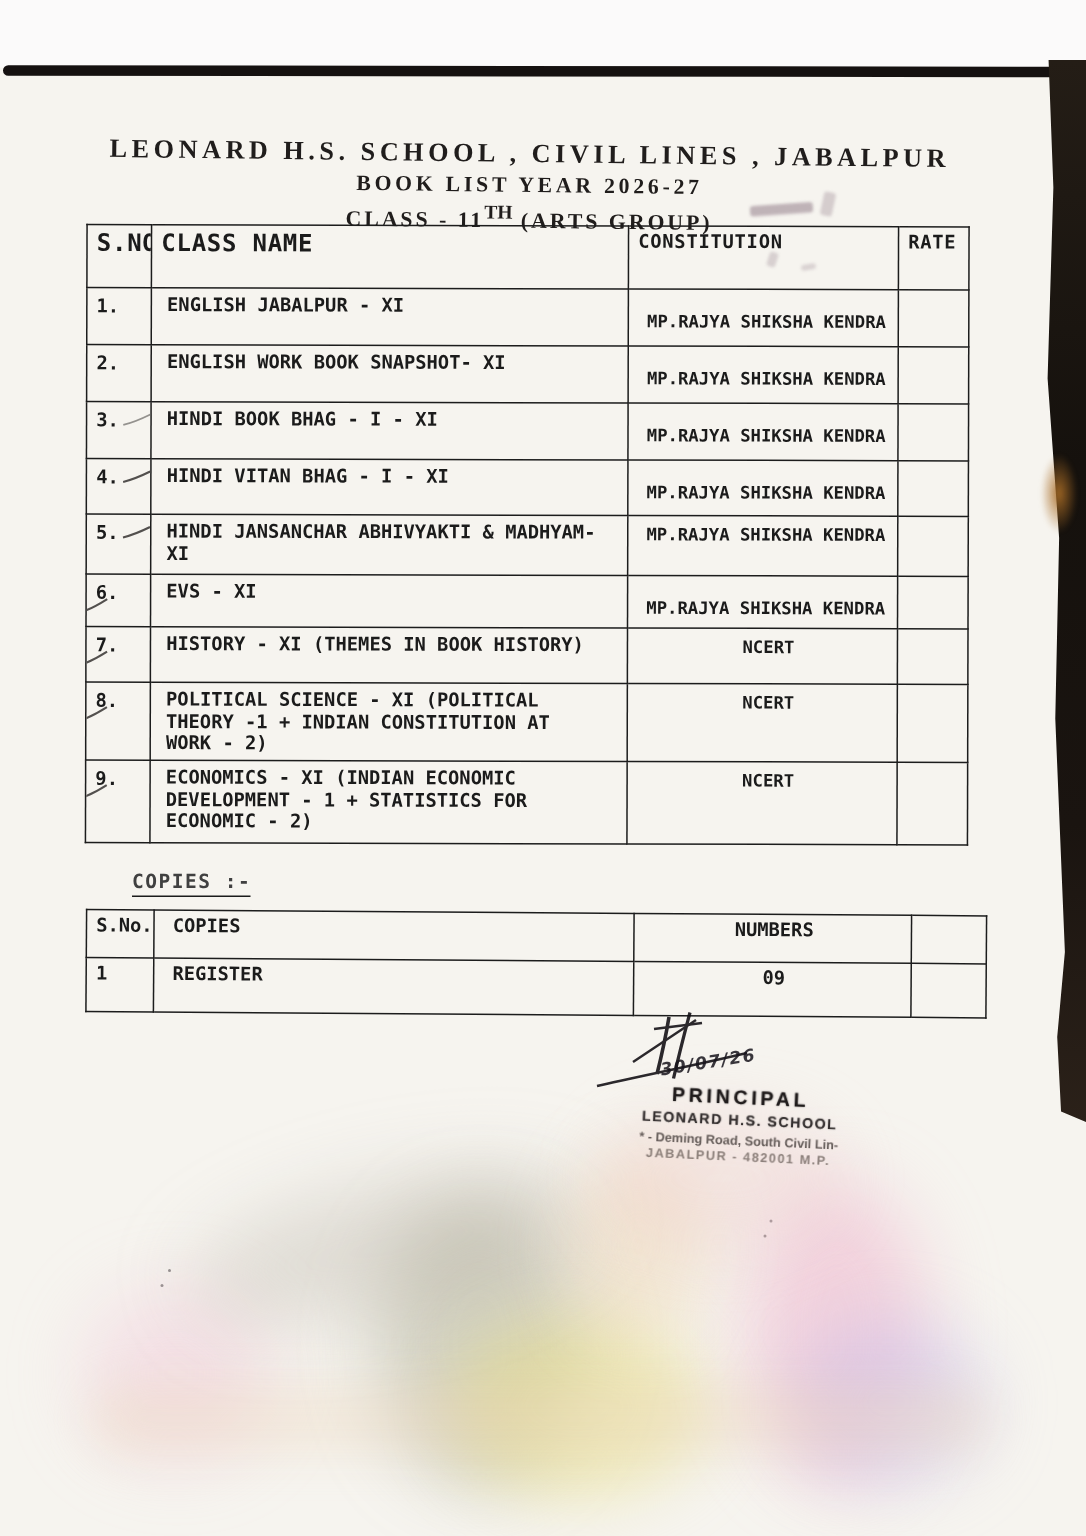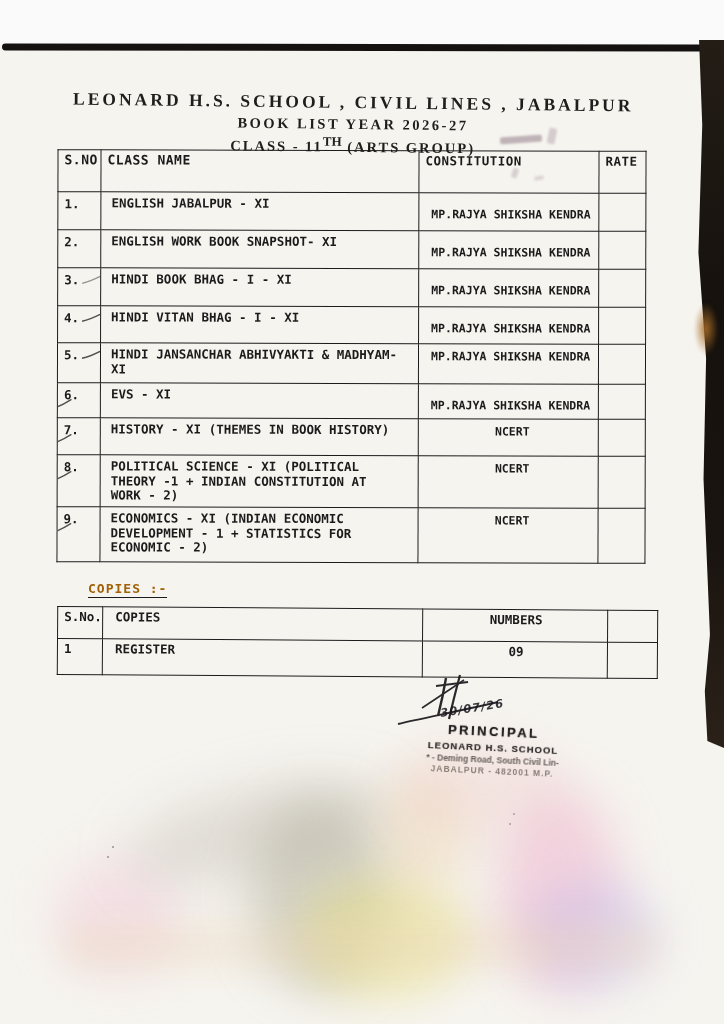--- a/index.html
+++ b/index.html
@@ -44,39 +44,39 @@
   .fm1{left:500px;top:136px;width:42px;height:7px;transform:rotate(-4deg);}
   .fm2{left:548px;top:128px;width:8px;height:16px;transform:rotate(12deg);opacity:.6;}
   .fm3{left:512px;top:168px;width:6px;height:10px;transform:rotate(18deg);opacity:.55;}
   .fm4{left:534px;top:176px;width:10px;height:4px;transform:rotate(-10deg);opacity:.5;}
 
   
   table{border-collapse:collapse;table-layout:fixed;color:#1b1b1b;}
   td,th{border:1.6px solid #1c1c1c;vertical-align:top;padding:2px 4px 2px 6px;
         font-weight:bold;text-align:left;overflow:hidden;}
   .books-table{position:absolute;left:57px;top:150px;width:588px;transform:rotate(0.15deg);}
-  .books-table th{font-size:13px;letter-spacing:.5px;}
+  .books-table th{font-size:16px;letter-spacing:.5px;}
   .books-table td.book-cell{font-size:12.5px;line-height:1.16;padding-left:10px;padding-right:18px;padding-top:4px;}
   .books-table td.sno-cell{font-size:12.5px;position:relative;padding-top:4px;}
   .books-table td.pub-cell{font-size:11.5px;padding-left:12px;}
   .books-table th.pub-head{font-size:12.5px;}
   .pub-low{padding-top:14px !important;}
   .pub-top{padding-top:5px !important;}
   .pub-ncert{text-align:center !important;padding-top:5px !important;}
   .rh42{height:42px;} .rh38{height:38px;} .rh37{height:37px;} .rh40{height:40px;}
   .rh35{height:35px;} .rh52{height:52px;} .rh55{height:55px;} .rh32{height:32px;} .rh36{height:36px;}
 
   .tick{position:absolute;width:20px;height:9px;}
   .tick svg{display:block;}
   .tick-side{left:23px;top:7px;}
   .tick-below{left:-5px;top:16px;transform:rotate(-6deg);}
 
   
   .copies-label{position:absolute;left:88px;top:581px;font-size:13px;font-weight:bold;
-     letter-spacing:1px;color:#a16207;border-bottom:1.7px solid #1b1b1b;padding-bottom:1px;}
+     letter-spacing:1px;color:#404040;border-bottom:1.7px solid #1b1b1b;padding-bottom:1px;}
   .copies-table{position:absolute;left:57px;top:608px;width:600px;transform:rotate(0.4deg);}
   .copies-table th,.copies-table td{font-size:12.5px;}
   .num-col{text-align:center !important;}
 
   
   .stamp-block{position:absolute;left:388px;top:672px;width:210px;height:120px;}
   .signature-svg{position:absolute;left:6px;top:0;opacity:.88;}
   .sig-date{position:absolute;left:52px;top:29px;font-family:"DejaVu Sans", sans-serif;
      font-size:11.5px;font-style:italic;font-weight:bold;color:#17141c;letter-spacing:1px;
      transform:rotate(-9deg);opacity:.85;}

